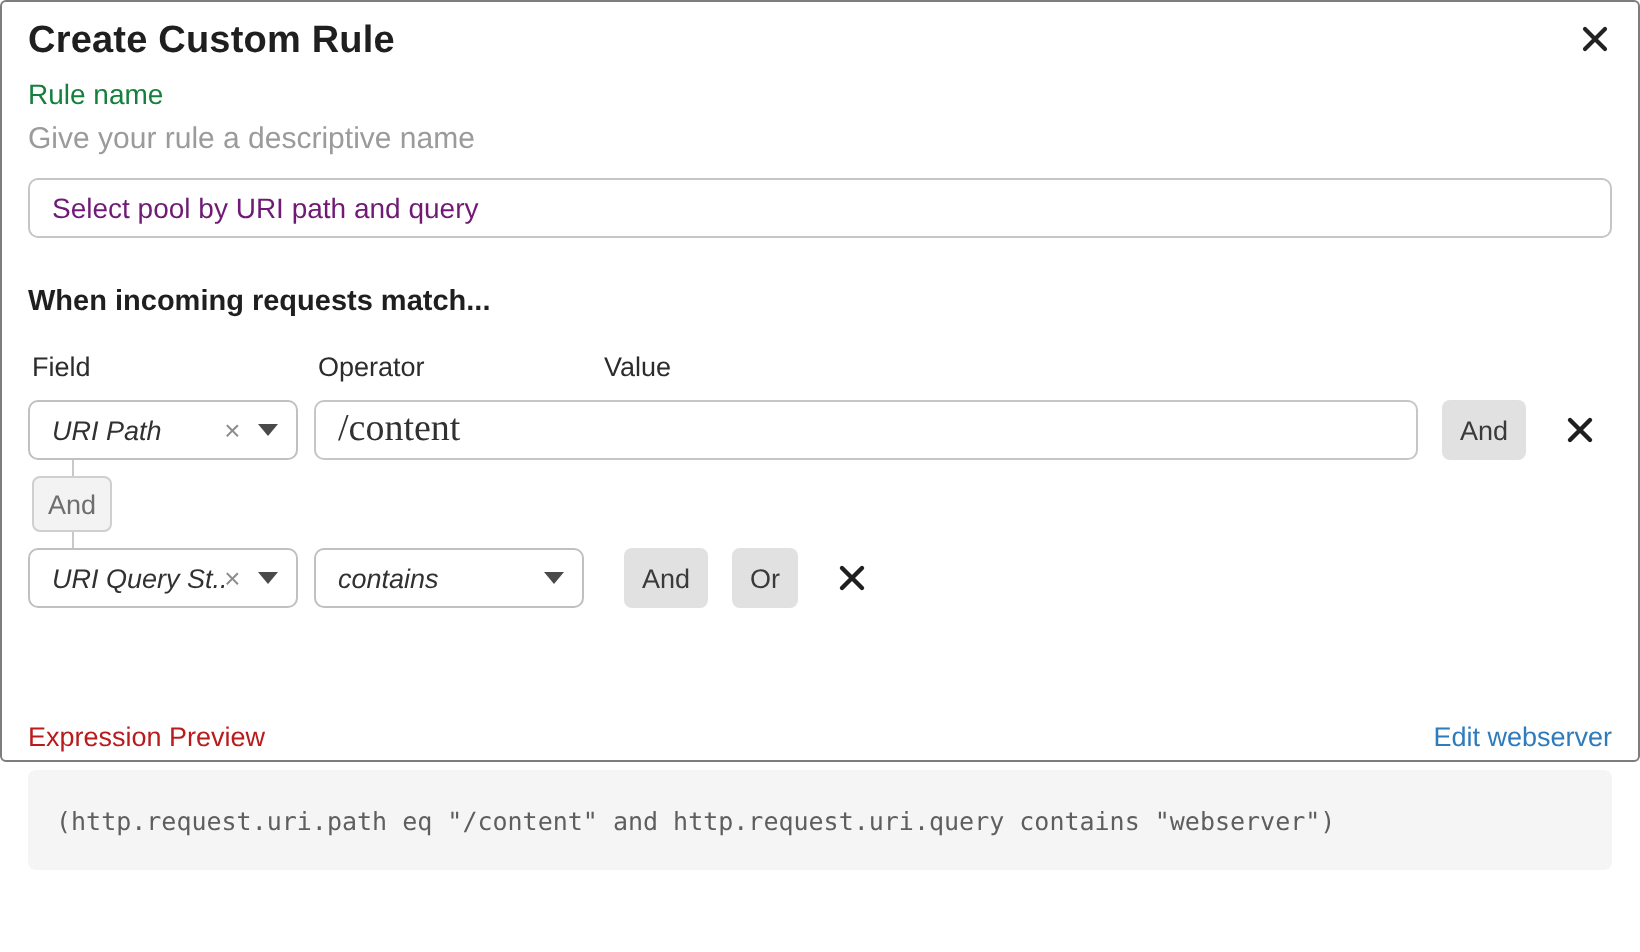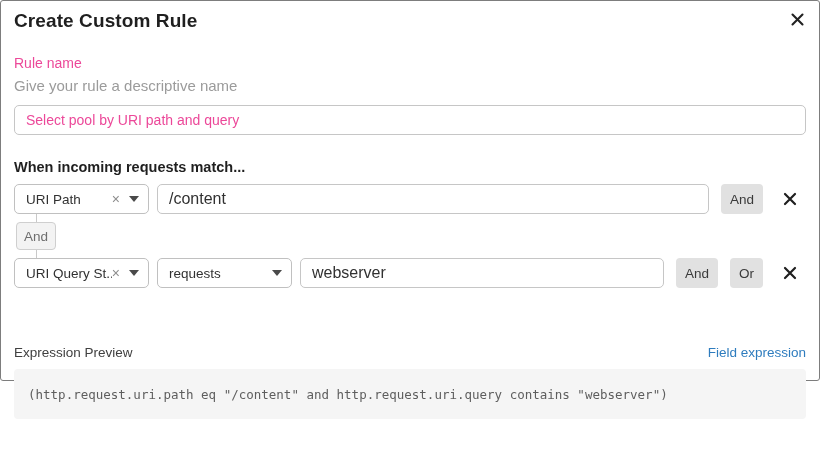--- a/index.html
+++ b/index.html
@@ -32,38 +32,38 @@
     width: 18px;
     height: 18px;
     display: flex;
     align-items: center;
     justify-content: center;
     cursor: pointer;
     background: none;
     border: none;
   }
   .field-label {
-    margin-top: 23px;
+    margin-top: 7px;
     font-size: 14px;
-    color: #ec4899;
+    color: #15803d;
   }
   .helper-text {
     margin-top: 6px;
     font-size: 15px;
     color: #9b9b9b;
   }
   .text-input {
     margin-top: 11px;
     width: 100%;
     height: 30px;
     border: 1px solid #c6c6c6;
     border-radius: 5px;
     padding: 0 11px;
     font-size: 14px;
-    color: #ec4899;
+    color: #701a75;
     font-family: "Liberation Sans", sans-serif;
     background: #fff;
     outline: none;
   }
   .section-heading {
     margin-top: 24px;
     font-size: 14.5px;
     font-weight: 700;
     color: #1f1f1f;
   }
@@ -85,20 +85,21 @@
     flex: none;
     height: 30px;
     border: 1px solid #c0c0c0;
     border-radius: 5px;
     background: #fff;
     display: flex;
     align-items: center;
     padding: 0 9px 0 11px;
     margin-right: 8px;
     cursor: pointer;
+    font-style: italic;
   }
   .select-box .select-label {
     flex: 1;
     font-size: 13.5px;
     color: #313131;
     white-space: nowrap;
     overflow: hidden;
   }
   .select-clear {
     font-size: 14px;
@@ -113,23 +114,23 @@
     border-right: 5px solid transparent;
     border-top: 6px solid #4a4a4a;
     flex: none;
   }
   .value-input {
     flex: 1;
     height: 30px;
     border: 1px solid #c6c6c6;
     border-radius: 5px;
     padding: 0 11px;
-    font-size: 16px;
+    font-size: 19px;
     color: #313131;
-    font-family: Liberation Sans, sans-serif;
+    font-family: Liberation Serif, serif;
     outline: none;
     min-width: 0;
   }
   .logic-btn {
     flex: none;
     height: 30px;
     margin-left: 12px;
     padding: 0 9px;
     background: #e1e1e1;
     border: none;
@@ -182,21 +183,21 @@
     color: #6e6e6e;
   }
   .preview-header {
     margin-top: 57px;
     display: flex;
     align-items: center;
     justify-content: space-between;
   }
   .preview-label {
     font-size: 13.5px;
-    color: #404040;
+    color: #b91c1c;
   }
   .edit-link {
     font-size: 13.5px;
     color: #2e7cbe;
     text-decoration: none;
     cursor: pointer;
   }
   .code-block {
     margin-top: 9px;
     height: 50px;
@@ -229,20 +230,25 @@
       </svg>
     </span>
   </button>
 
   <div class="field-label">Rule name</div>
   <div class="helper-text">Give your rule a descriptive name</div>
   <input class="text-input" type="text" value="Select pool by URI path and query" style="">
 
   <div class="section-heading">When incoming requests match...</div>
 
+  <div class="columns-row">
+    <div class="col-field">Field</div>
+    <div class="col-operator">Operator</div>
+    <div class="col-value">Value</div>
+  </div>
 
   
   <div class="condition-row">
     <div class="select-box">
       <span class="select-label">URI Path</span>
       <span class="select-clear">×</span>
       <span class="caret"></span>
     </div>
     <input class="value-input" type="text" value="/content" style="">
     <button class="logic-btn">And</button>
@@ -262,38 +268,37 @@
   </div>
 
   
   <div class="condition-row" style="margin-top:0;">
     <div class="select-box">
       <span class="select-label">URI Query St...</span>
       <span class="select-clear">×</span>
       <span class="caret"></span>
     </div>
     <div class="select-box">
-      <span class="select-label">requests</span>
+      <span class="select-label">contains</span>
       <span class="caret"></span>
     </div>
-    <input class="value-input" type="text" value="webserver" style="">
     <button class="logic-btn">And</button>
     <button class="logic-btn">Or</button>
     <button class="remove-btn">
       <span>
         <svg class="x-svg" width="14" height="14" viewBox="0 0 14 14">
           <path d="M2 2 L12 12 M12 2 L2 12" stroke="#1f1f1f" stroke-width="2.2" stroke-linecap="round"></path>
         </svg>
       </span>
     </button>
   </div>
 
   
   <div class="preview-header">
     <div class="preview-label">Expression Preview</div>
-    <a class="edit-link">Field expression</a>
+    <a class="edit-link">Edit webserver</a>
   </div>
 
   <div class="code-block">
     <span class="code-text">(http.request.uri.path eq "/content" and http.request.uri.query contains "webserver")</span>
   </div>
 
 </div>
 
 </body></html>

